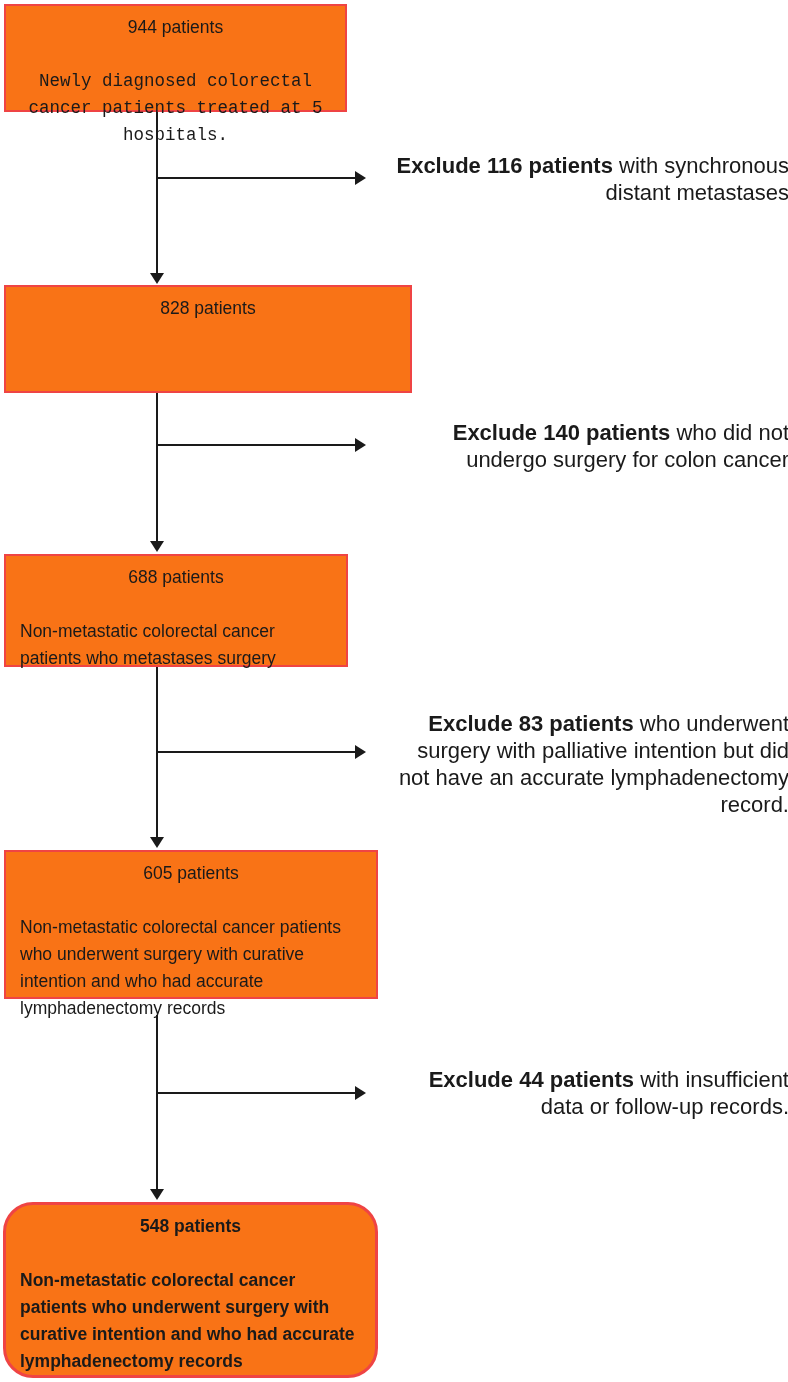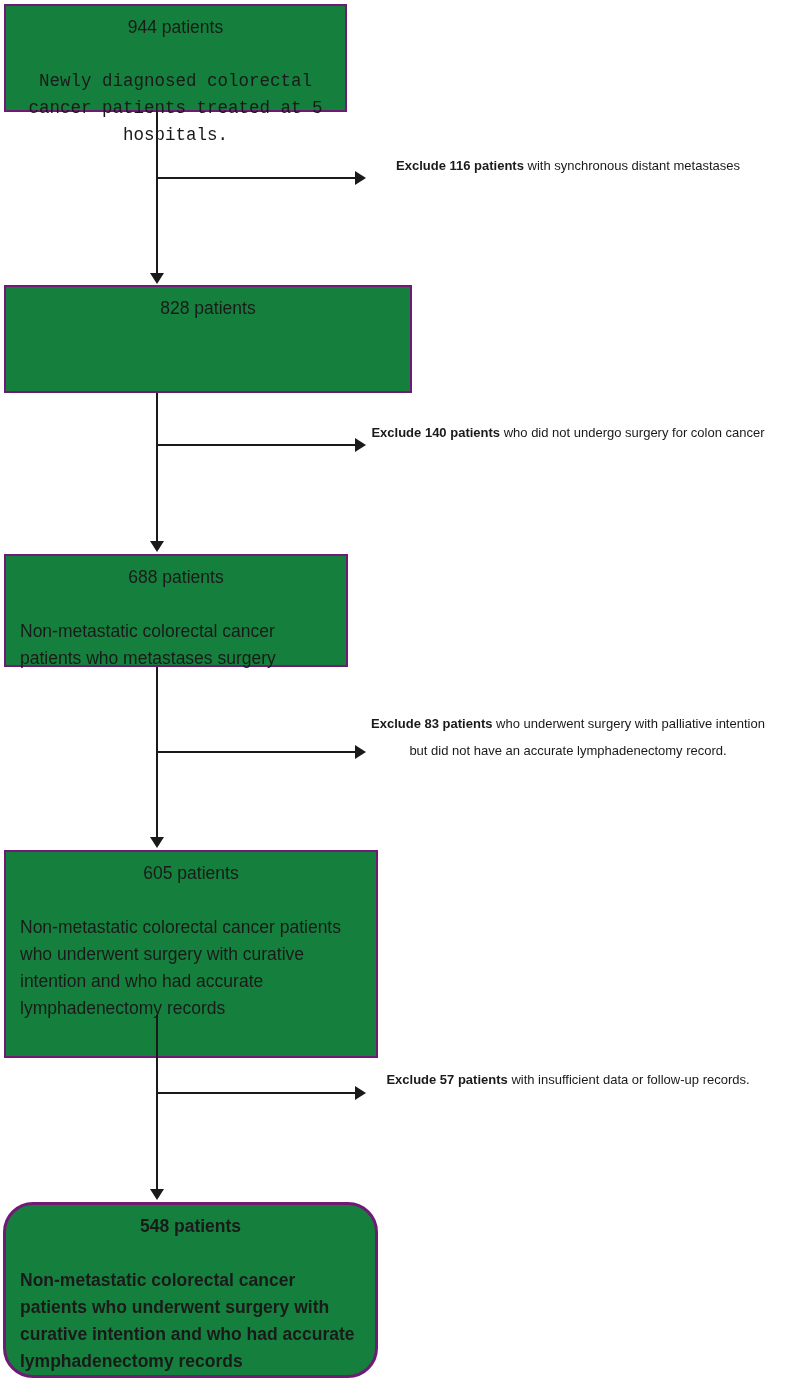--- a/index.html
+++ b/index.html
@@ -11,22 +11,22 @@
     position: relative;
     width: 788px;
     height: 1382px;
     background: #ffffff;
     font-family: "Liberation Sans", sans-serif;
     color: #1a1a1a;
     overflow: hidden;
   }
   .flow-box {
     position: absolute;
-    background: #15803d;
-    border: 2px solid #701a75;
+    background: #f97316;
+    border: 2px solid #ef4444;
     box-sizing: border-box;
     font-size: 17.5px;
     line-height: 27px;
   }
   .flow-box .box-count {
     text-align: center;
     padding-top: 8px;
   }
   .flow-box .box-desc {
     padding: 27px 14px 0 14px;
@@ -39,21 +39,21 @@
     font-family: Liberation Mono, monospace;
   }
   .flow-box.final {
     border-width: 3px;
     font-weight: bold;
     border-radius: 30px;
   }
   #box1 { left: 4px;  top: 4px;    width: 343px; height: 108px; }
   #box2 { left: 4px;  top: 285px;  width: 408px; height: 108px; }
   #box3 { left: 4px;  top: 554px;  width: 344px; height: 113px; }
-  #box4 { left: 4px;  top: 850px;  width: 374px; height: 208px; }
+  #box4 { left: 4px;  top: 850px;  width: 374px; height: 149px; }
   #box5 { left: 3px;  top: 1202px; width: 375px; height: 176px; }
 
   .vline {
     position: absolute;
     width: 2px;
     background: #1a1a1a;
     left: 156px;
   }
   .hline {
     position: absolute;
@@ -93,25 +93,25 @@
   #c3-h { top: 751px; }
   #c3-ar { top: 745px; }
 
   #c4-v { top: 1015px; height: 174px; }
   #c4-ad { top: 1189px; }
   #c4-h { top: 1092px; }
   #c4-ar { top: 1086px; }
 
   .exclusion {
     position: absolute;
-    left: 369px;
+    left: 391px;
     width: 398px;
-    font-size: 13px;
+    font-size: 22px;
     line-height: 27px;
-    text-align: center;
+    text-align: right;
   }
   .exclusion .excl-bold { font-weight: bold; }
   #excl1 { top: 152px; }
   #excl2 { top: 419px; }
   #excl3 { top: 710px; }
   #excl4 { top: 1066px; }
 </style>
 </head>
 <body>
 
@@ -162,21 +162,21 @@
     <div class="box-count">605 patients</div>
     <div class="box-desc">Non-metastatic colorectal cancer patients who underwent surgery with curative intention and who had accurate lymphadenectomy records</div>
   </div>
 
   <div id="c4-v" class="vline"></div>
   <div id="c4-ad" class="arrow-down"></div>
   <div id="c4-h" class="hline"></div>
   <div id="c4-ar" class="arrow-right"></div>
 
   <div id="excl4" class="exclusion">
-    <span class="excl-bold">Exclude 57 patients</span><span> with insufficient data or follow-up records.</span>
+    <span class="excl-bold">Exclude 44 patients</span><span> with insufficient data or follow-up records.</span>
   </div>
 
   <div id="box5" class="flow-box final">
     <div class="box-count">548 patients</div>
     <div class="box-desc">Non-metastatic colorectal cancer patients who underwent surgery with curative intention and who had accurate lymphadenectomy records</div>
   </div>
 
 </div>
 
 </body></html>

